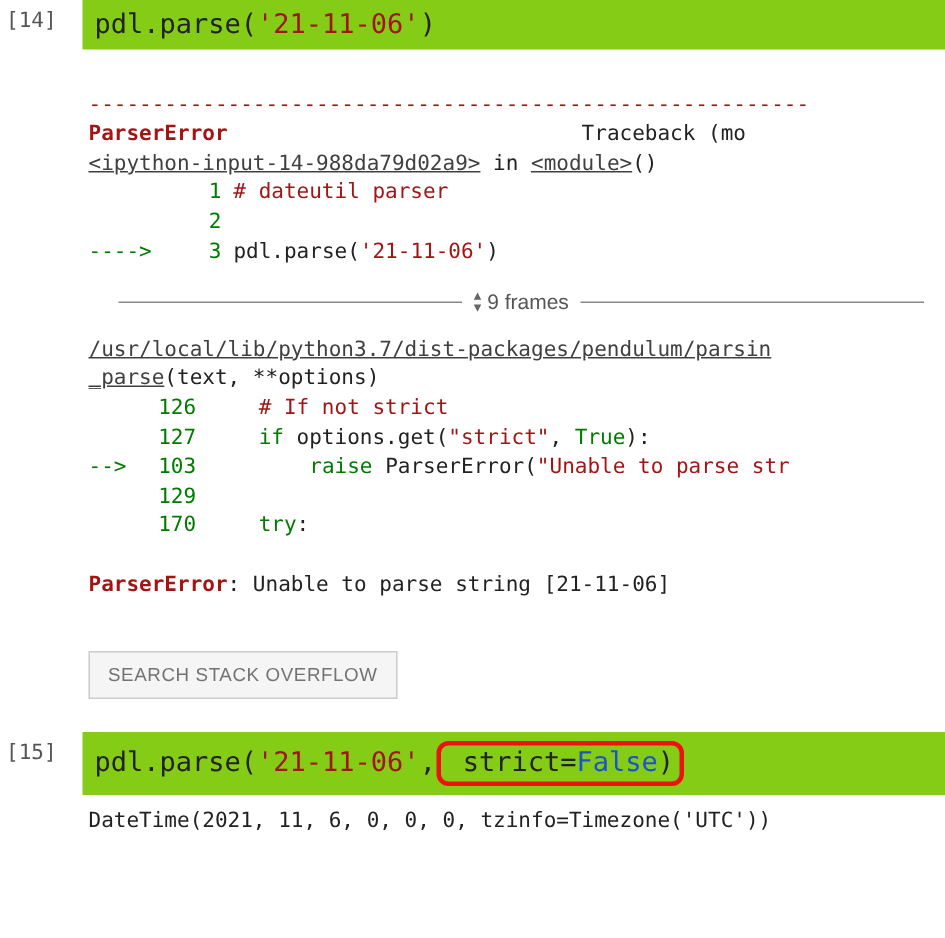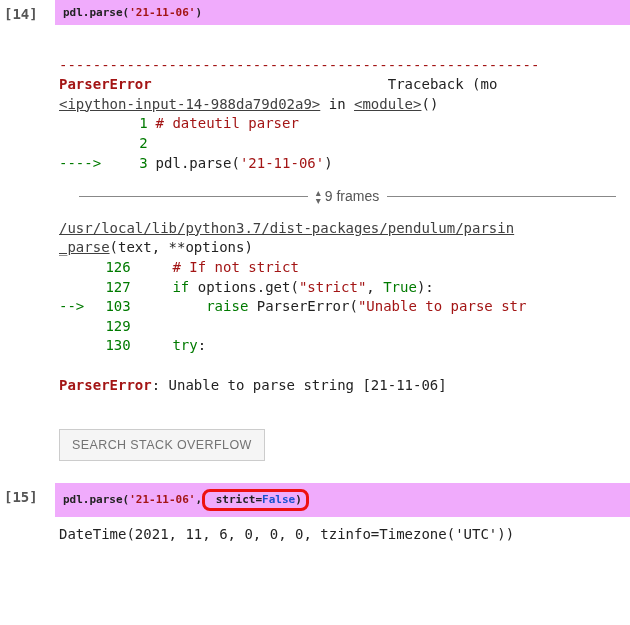--- a/index.html
+++ b/index.html
@@ -7,37 +7,36 @@
     padding: 0;
     background: #fff;
     font-family: "Menlo", "Consolas", "DejaVu Sans Mono", monospace;
     font-size: 14px;
     color: #000;
     width: 630px;
   }
   .cell {
     display: flex;
     align-items: flex-start;
-    font-weight: bold;
   }
   .prompt {
     width: 55px;
     flex: 0 0 55px;
     text-align: left;
     color: #555;
     padding: 6px 0 6px 4px;
     font-size: 14px;
     box-sizing: border-box;
   }
   .input-area {
     flex: 1;
-    background: #f0abfc;
+    background: #84cc16;
     padding: 6px 8px;
     white-space: pre;
-    font-size: 11px;
+    font-size: 18px;
     overflow: hidden;
   }
   .output-area {
     margin-left: 55px;
     padding: 8px 4px 8px 4px;
     font-size: 14px;
     line-height: 1.4;
     white-space: pre;
     overflow: hidden;
   }
@@ -115,21 +114,21 @@
         </span>
     <span>9 frames</span>
   </div>
   <div class="line"></div>
 </div><span class="link">/usr/local/lib/python3.7/dist-packages/pendulum/parsin</span>
 <span class="link">_parse</span><span class="plain">(text, **options)</span>
     <span class="lnum">126</span>    <span class="str"># If not strict</span>
     <span class="lnum">127</span>    <span class="kw">if</span><span class="plain"> options.get(</span><span class="str">"strict"</span><span class="plain">, </span><span class="kw">True</span><span class="plain">):</span>
 <span class="arrow">--&gt;</span> <span class="lnum">103</span>        <span class="kw">raise</span><span class="plain"> ParserError(</span><span class="str">"Unable to parse str</span>
     <span class="lnum">129</span><span></span>
-    <span class="lnum">130</span>    <span class="kw">try</span><span class="plain">:</span>
+    <span class="lnum">170</span>    <span class="kw">try</span><span class="plain">:</span>
 
 <span class="err">ParserError</span><span class="plain">: Unable to parse string [21-11-06]</span>
 
 <button class="so-btn">SEARCH STACK OVERFLOW</button>
 </div>
 
 <div class="cell">
   <div class="prompt">[15]</div>
   <div class="input-area"><span class="plain">pdl.parse(</span><span class="str">'21-11-06'</span><span class="plain">,</span><span class="hlbox"><span class="plain"> strict=</span><span class="kwblue">False</span><span class="plain">)</span></span></div>
 </div>

